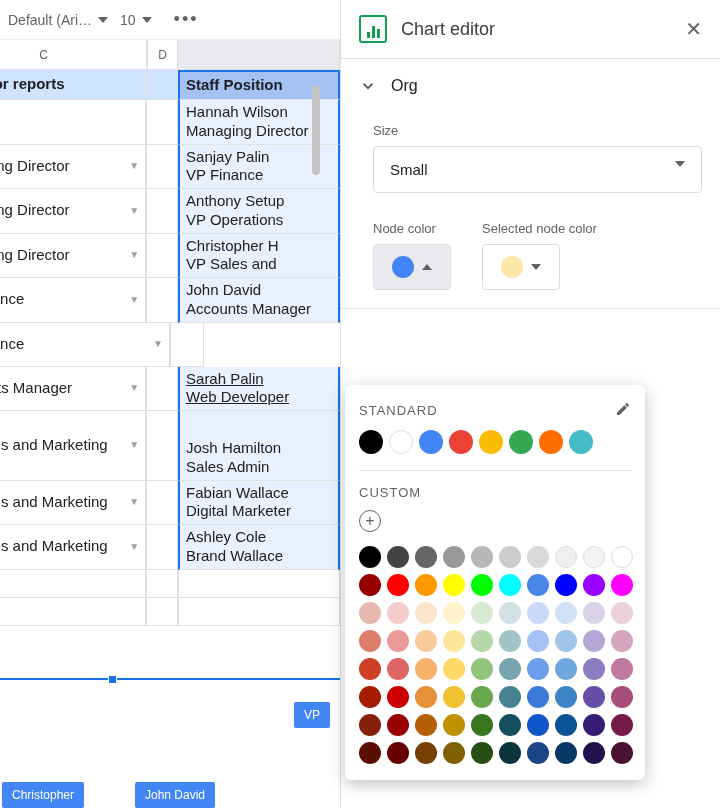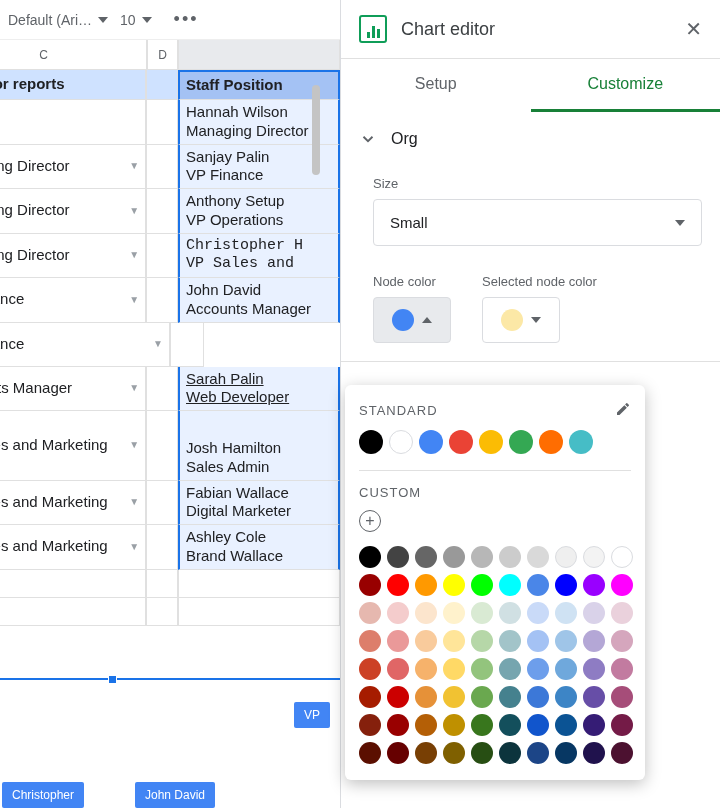--- a/index.html
+++ b/index.html
@@ -142,21 +142,21 @@
     .section-head svg{color:#5f6368;}
     .panel-body { padding: 0 18px 18px 32px; border-bottom:1px solid #e0e0e0;}
     .field-label { font-size:13px; color:#5f6368; margin:10px 0 8px 0;}
     .selectbox {
       border:1px solid #dadce0;
       border-radius:4px;
       padding:14px 16px;
       font-size:15px;
       display:flex;
       justify-content:space-between;
-      align-items:center;
+      align-items:flex-start;
     }
     .two-col { display:flex; gap:31px; margin-top:18px;}
     .color-btn {
       border:1px solid #dadce0;
       border-radius:4px;
       width:78px; height:46px;
       display:flex; align-items:center; justify-content:center; gap:8px;
     }
     .color-btn .swatch{ width:22px;height:22px;border-radius:50%;}
     .color-btn.open { background:#e8eaed;}
@@ -269,21 +269,21 @@
 VP Operations</span>
         </div>
     </div>
     <div class="row">
       <div class="cell colC">
           <span>Managing Director</span>
           <span class="dropdown-tri">▼</span>
         </div>
       <div class="cell colD"></div>
       <div class="cell colE">
-          <span style="white-space:pre-line;font-family:Liberation Mono, monospace;">Christopher H
+          <span style="white-space:pre-line;">Christopher H
 VP Sales and</span>
         </div>
     </div>
     <div class="row">
       <div class="cell colC">
           <span>VP Finance</span>
           <span class="dropdown-tri">▼</span>
         </div>
       <div class="cell colD"></div>
       <div class="cell colE">
@@ -365,24 +365,20 @@
 
 <div class="panel">
   <div class="panel-header">
     <div class="logo">
       <span style="height:6px"></span>
         <span style="height:12px"></span>
         <span style="height:9px"></span>
     </div>
     <div class="title">Chart editor</div>
     <div class="close">✕</div>
-  </div>
-  <div class="tabs">
-    <div class="tab">Setup</div>
-    <div class="tab active">Customize</div>
   </div>
   <div class="section-head">
     <svg width="18" height="18" viewBox="0 0 24 24" fill="none" stroke="#5f6368" stroke-width="2.5">
         <polyline points="6 9 12 15 18 9"></polyline>
       </svg>
     <span style="font-size:16px;">Org</span>
   </div>
   <div class="panel-body">
     <div class="field-label">Size</div>
     <div class="selectbox">

